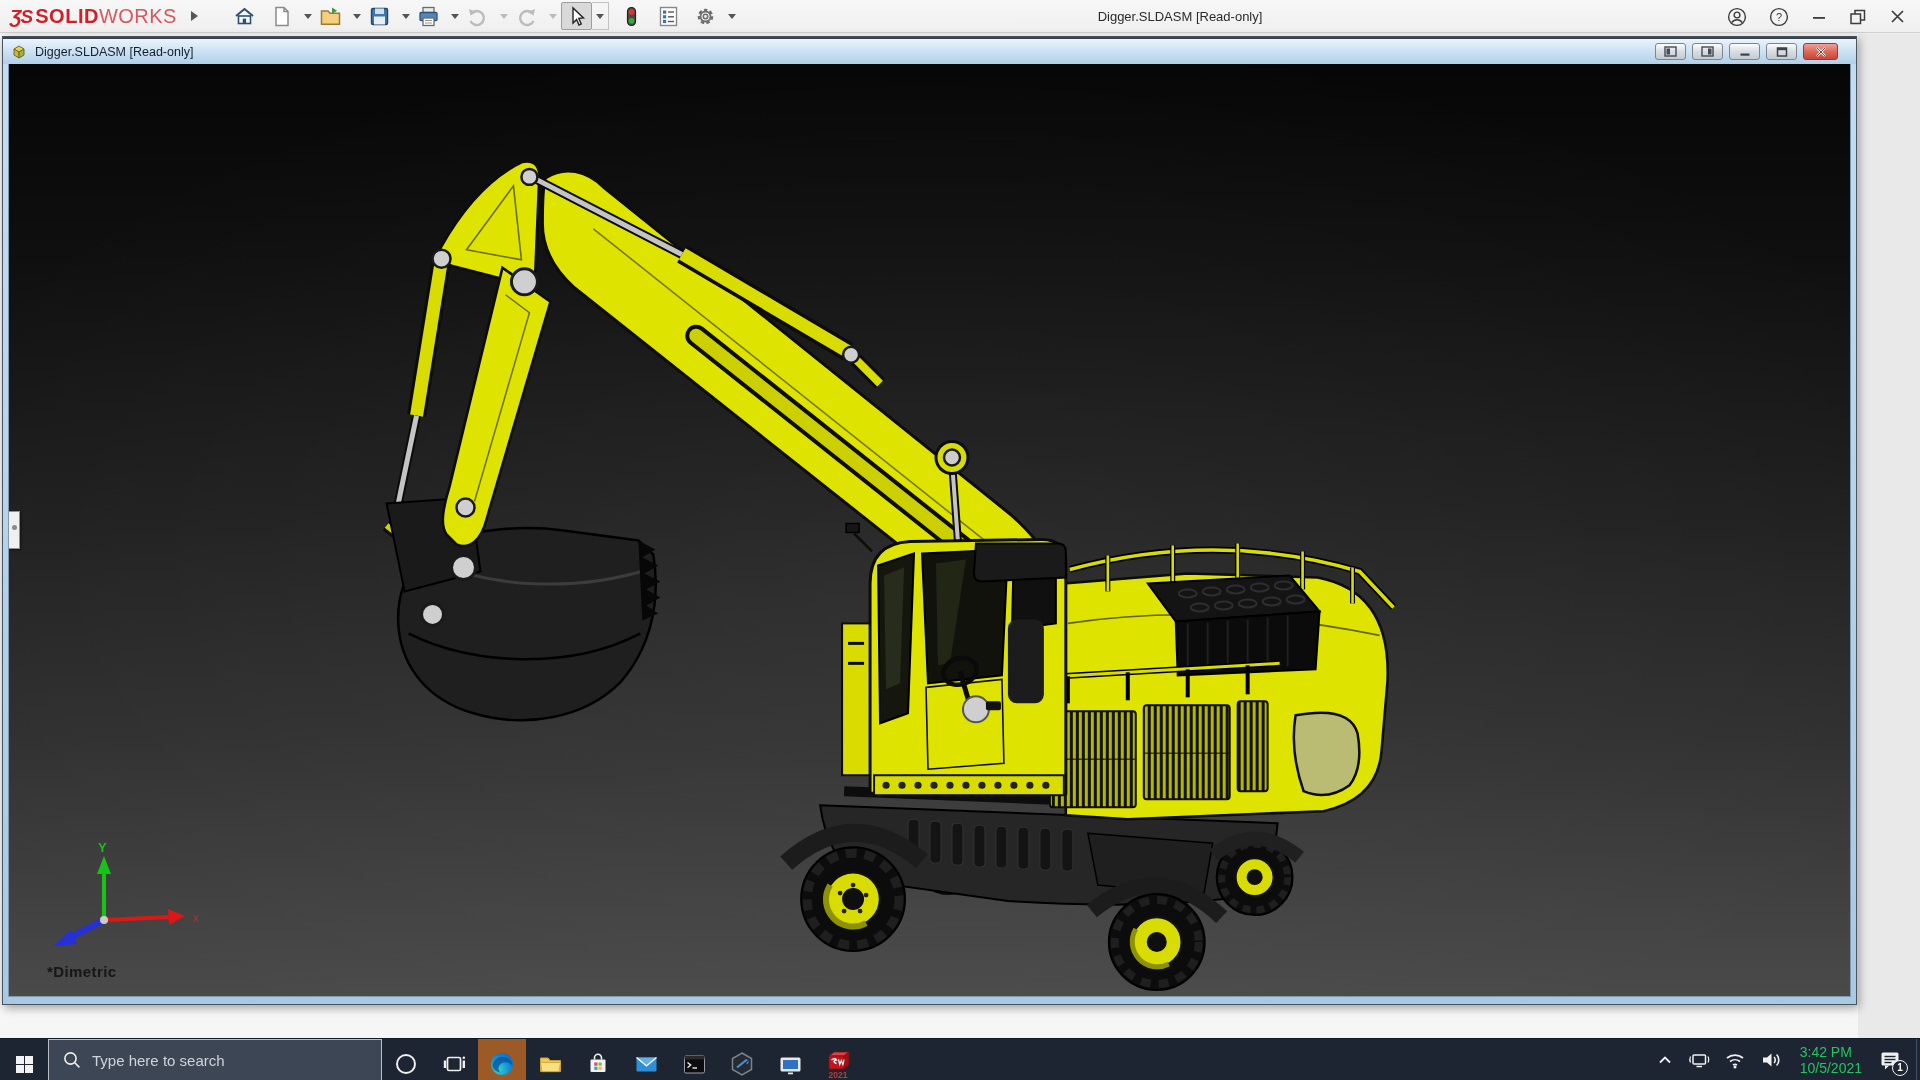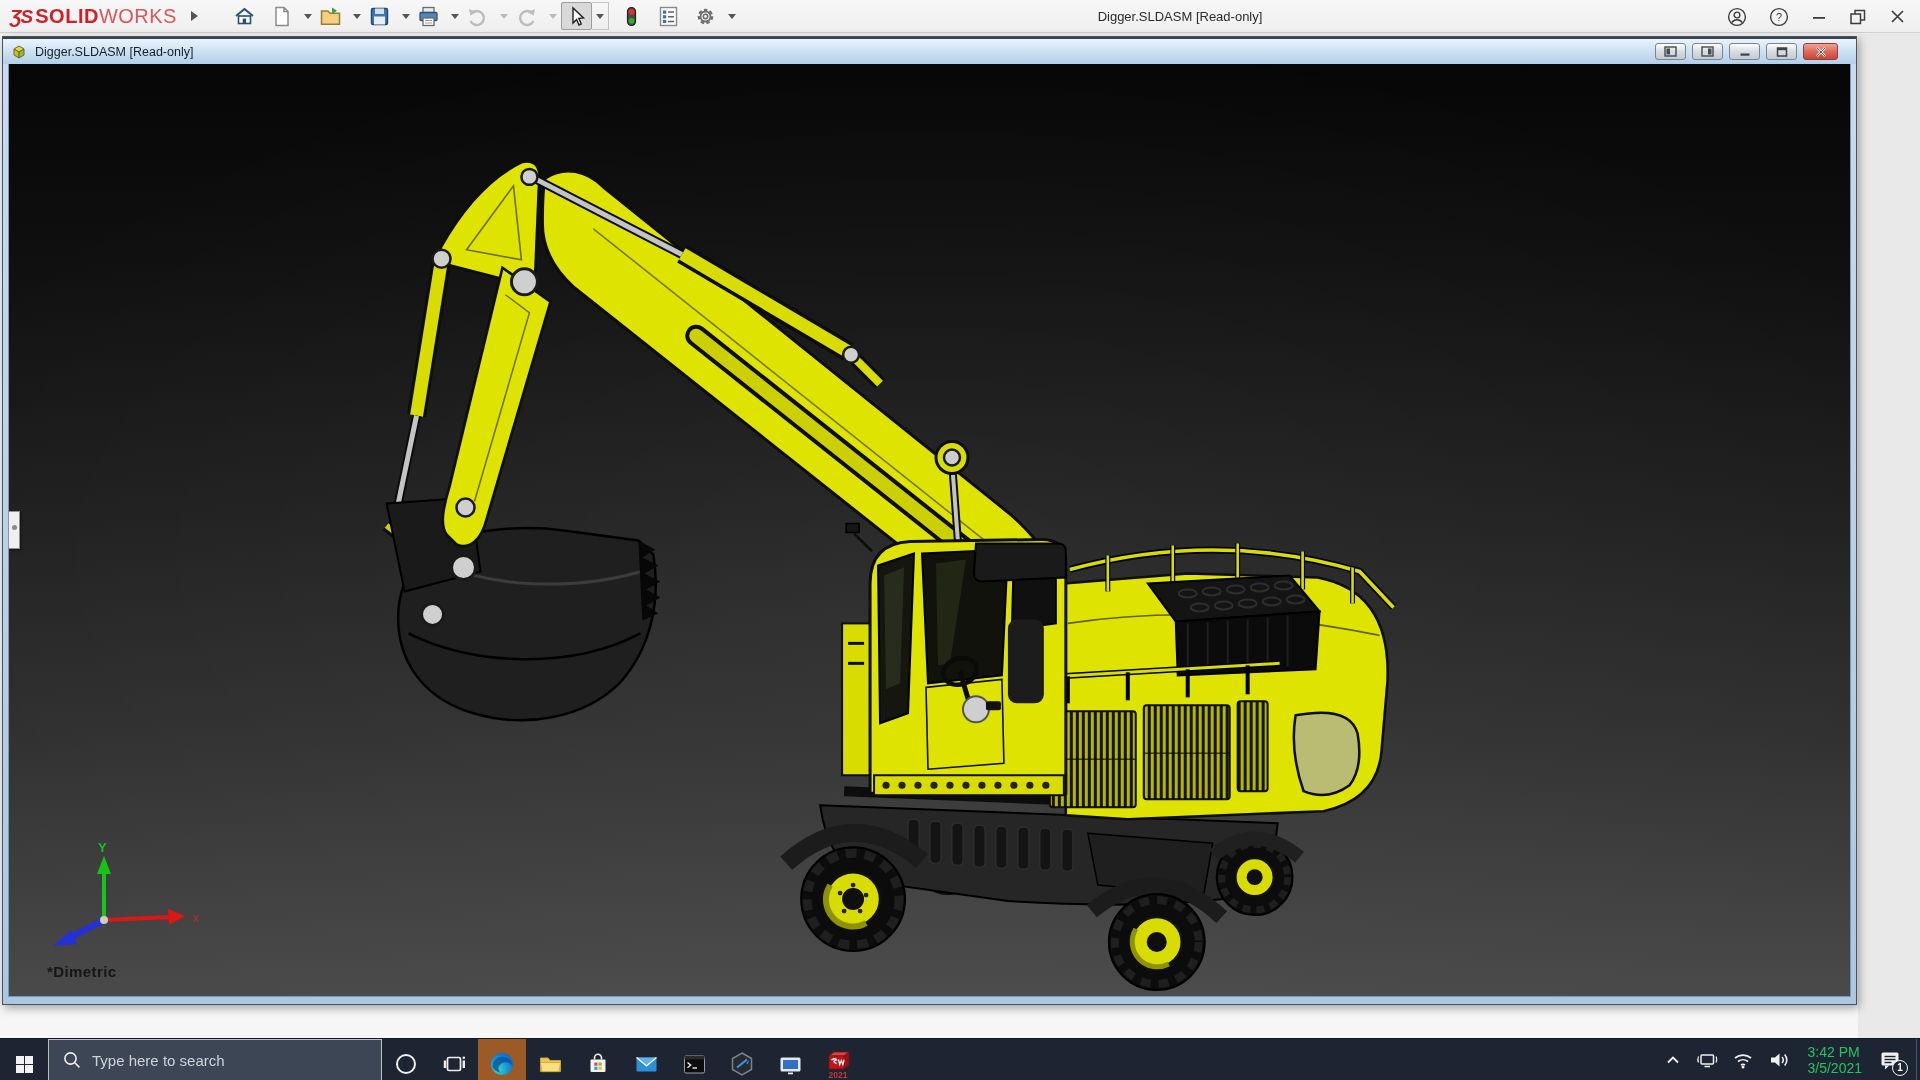--- a/index.html
+++ b/index.html
@@ -624,21 +624,21 @@
       </div>
       <div class="tray-ico">
         <svg width="23" height="20" viewBox="0 0 23 20">
           <polygon points="3,7.5 7,7.5 11.5,3.5 11.5,16.5 7,12.5 3,12.5" fill="#f0f0f0"></polygon>
           <path d="M14,7 a4.2,4.2 0 0 1 0,6" fill="none" stroke="#f0f0f0" stroke-width="1.6"></path>
           <path d="M16.6,4.5 a8,8 0 0 1 0,11" fill="none" stroke="#f0f0f0" stroke-width="1.6"></path>
         </svg>
       </div>
       <div id="clock">
         <div>3:42 PM</div>
-        <div>3/5/2021</div>
+        <div>10/5/2021</div>
       </div>
       <div id="action-center">
         <svg width="24" height="24" viewBox="0 0 24 24">
           <rect x="3.5" y="4.5" width="17" height="13" rx="1.5" fill="#f0f0f0"></rect>
           <path d="M7,17.5 v4 l4.2,-4 z" fill="#f0f0f0"></path>
           <line x1="6.5" y1="8.5" x2="17.5" y2="8.5" stroke="#1d2432" stroke-width="1.4"></line>
           <line x1="6.5" y1="11.5" x2="17.5" y2="11.5" stroke="#1d2432" stroke-width="1.4"></line>
           <line x1="6.5" y1="14.5" x2="13.5" y2="14.5" stroke="#1d2432" stroke-width="1.4"></line>
         </svg>
         <div id="ac-badge">1</div>

